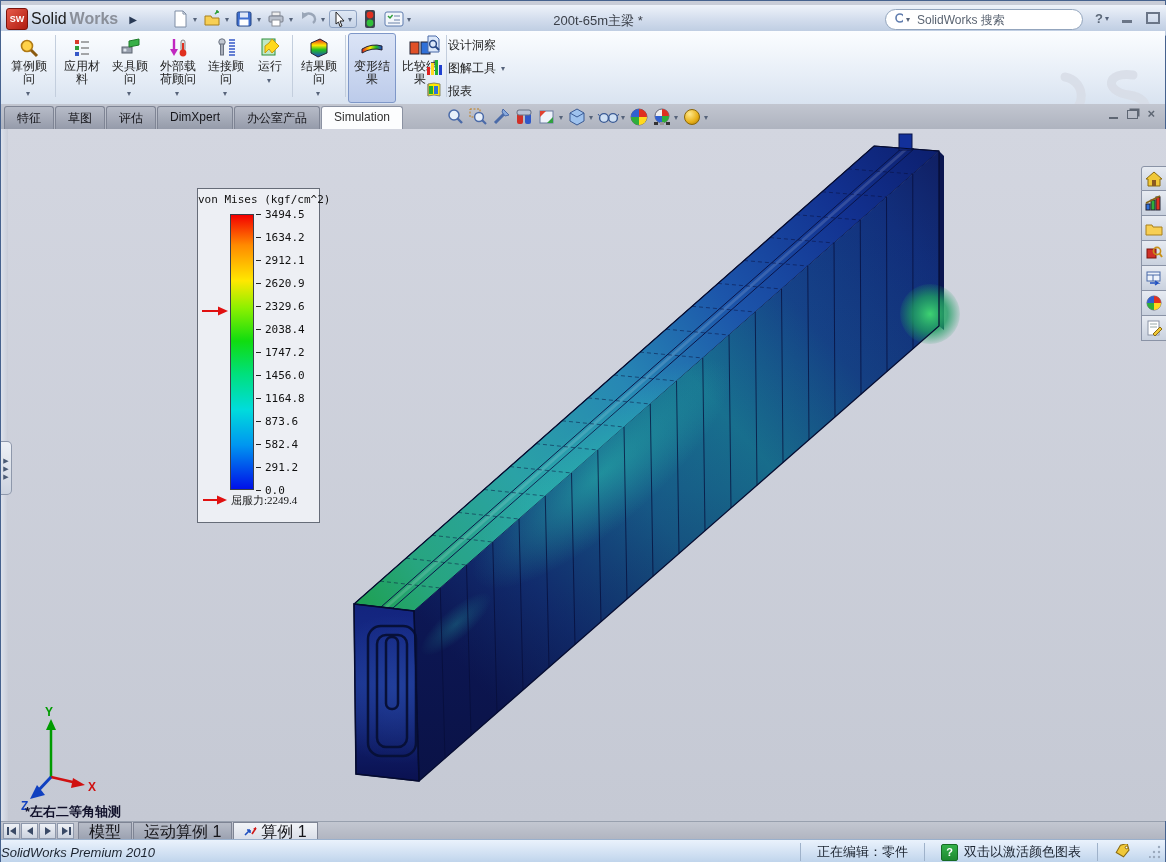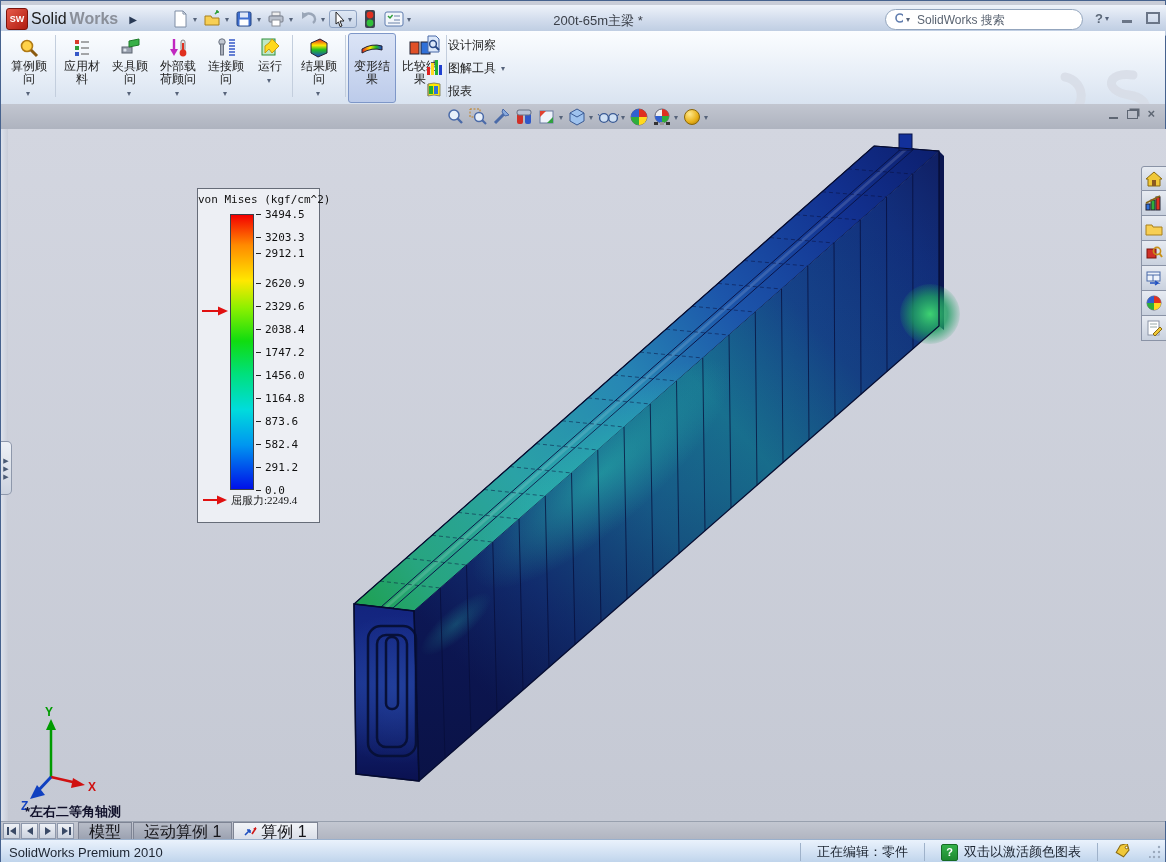--- a/index.html
+++ b/index.html
@@ -100,21 +100,21 @@
   .navbtn{width:15px;height:14px;background:linear-gradient(#eef1f6,#ccd3df);border:1px solid #8e98ab;
     display:flex;align-items:center;justify-content:center;cursor:pointer;}
   .stab{height:16px;padding:1px 10px 0 10px;margin-right:1px;display:flex;align-items:center;gap:4px;
     background:linear-gradient(#b7bcc8,#9aa0af);border:1px solid #7e8494;border-bottom:none;font-size:16px;color:#15151a;cursor:pointer;}
   .stab.active{background:linear-gradient(#f2f4f8,#d9dee8);}
 
   
   .statusbar{position:absolute;left:0;top:838px;width:100%;height:24px;
     background:linear-gradient(#eaf2fc,#cfdff2 60%,#bcd2ea);border-top:1px solid #9ab0cc;
     display:flex;align-items:center;color:#1c2430;font-size:13px;}
-  .sb-left{margin-left:8px;flex:1;}
+  .sb-left{flex:1;font-style:italic;}
   .sb-seg{display:flex;align-items:center;gap:6px;padding:0 16px;height:18px;border-left:1px solid #9fb2ca;}
   .qicon{width:15px;height:15px;background:linear-gradient(#34b04a,#1d8a30);color:#fff;font-weight:bold;font-size:11px;
     display:flex;align-items:center;justify-content:center;border-radius:2px;border:1px solid #156b24;}
   .grip{width:14px;height:18px;margin:0 2px;}
 </style>
 </head>
 <body>
 
 <div class="window">
 
@@ -363,20 +363,28 @@
       <svg width="120" height="66">
           <g fill="none" stroke="#d8dde7" stroke-width="9" stroke-linecap="round">
             <path d="M28 14 a14 14 0 1 1 -6 38"></path>
             <path d="M96 12 c-26 -4 -30 16 -4 20 c26 4 20 26 -8 22"></path>
           </g>
         </svg>
     </span>
   </div>
 
   <div class="tabrow">
+    <div class="tabs">
+      <span class="ctab">特征</span>
+      <span class="ctab">草图</span>
+      <span class="ctab">评估</span>
+      <span class="ctab">DimXpert</span>
+      <span class="ctab">办公室产品</span>
+      <span class="ctab active">Simulation</span>
+    </div>
     <div class="hud">
       <span class="hudico">
           <svg width="20" height="20">
             <circle cx="9" cy="8" r="5" fill="#e8f0fa" stroke="#4a6aa8" stroke-width="1.5"></circle>
             <line x1="12.5" y1="11.5" x2="17" y2="16" stroke="#4a6aa8" stroke-width="2.4"></line>
           </svg>
         </span>
       <span class="hudico">
           <svg width="20" height="20">
             <rect x="2" y="2" width="10" height="8" fill="none" stroke="#c08020" stroke-dasharray="2,1.5"></rect>
@@ -597,23 +605,23 @@
 
     <div class="legend">
       <div class="legend-title">von Mises (kgf/cm^2)</div>
       <div class="legend-bar"></div>
       <div class="ltick" style="top:19px">
           <span class="ldash"></span>
           <span>3494.5</span>
         </div>
       <div class="ltick" style="top:42px">
           <span class="ldash"></span>
-          <span>3203.3</span>
-        </div>
-      <div class="ltick" style="top:58px">
+          <span>1634.2</span>
+        </div>
+      <div class="ltick" style="top:65px">
           <span class="ldash"></span>
           <span>2912.1</span>
         </div>
       <div class="ltick" style="top:88px">
           <span class="ldash"></span>
           <span>2620.9</span>
         </div>
       <div class="ltick" style="top:111px">
           <span class="ldash"></span>
           <span>2329.6</span>

